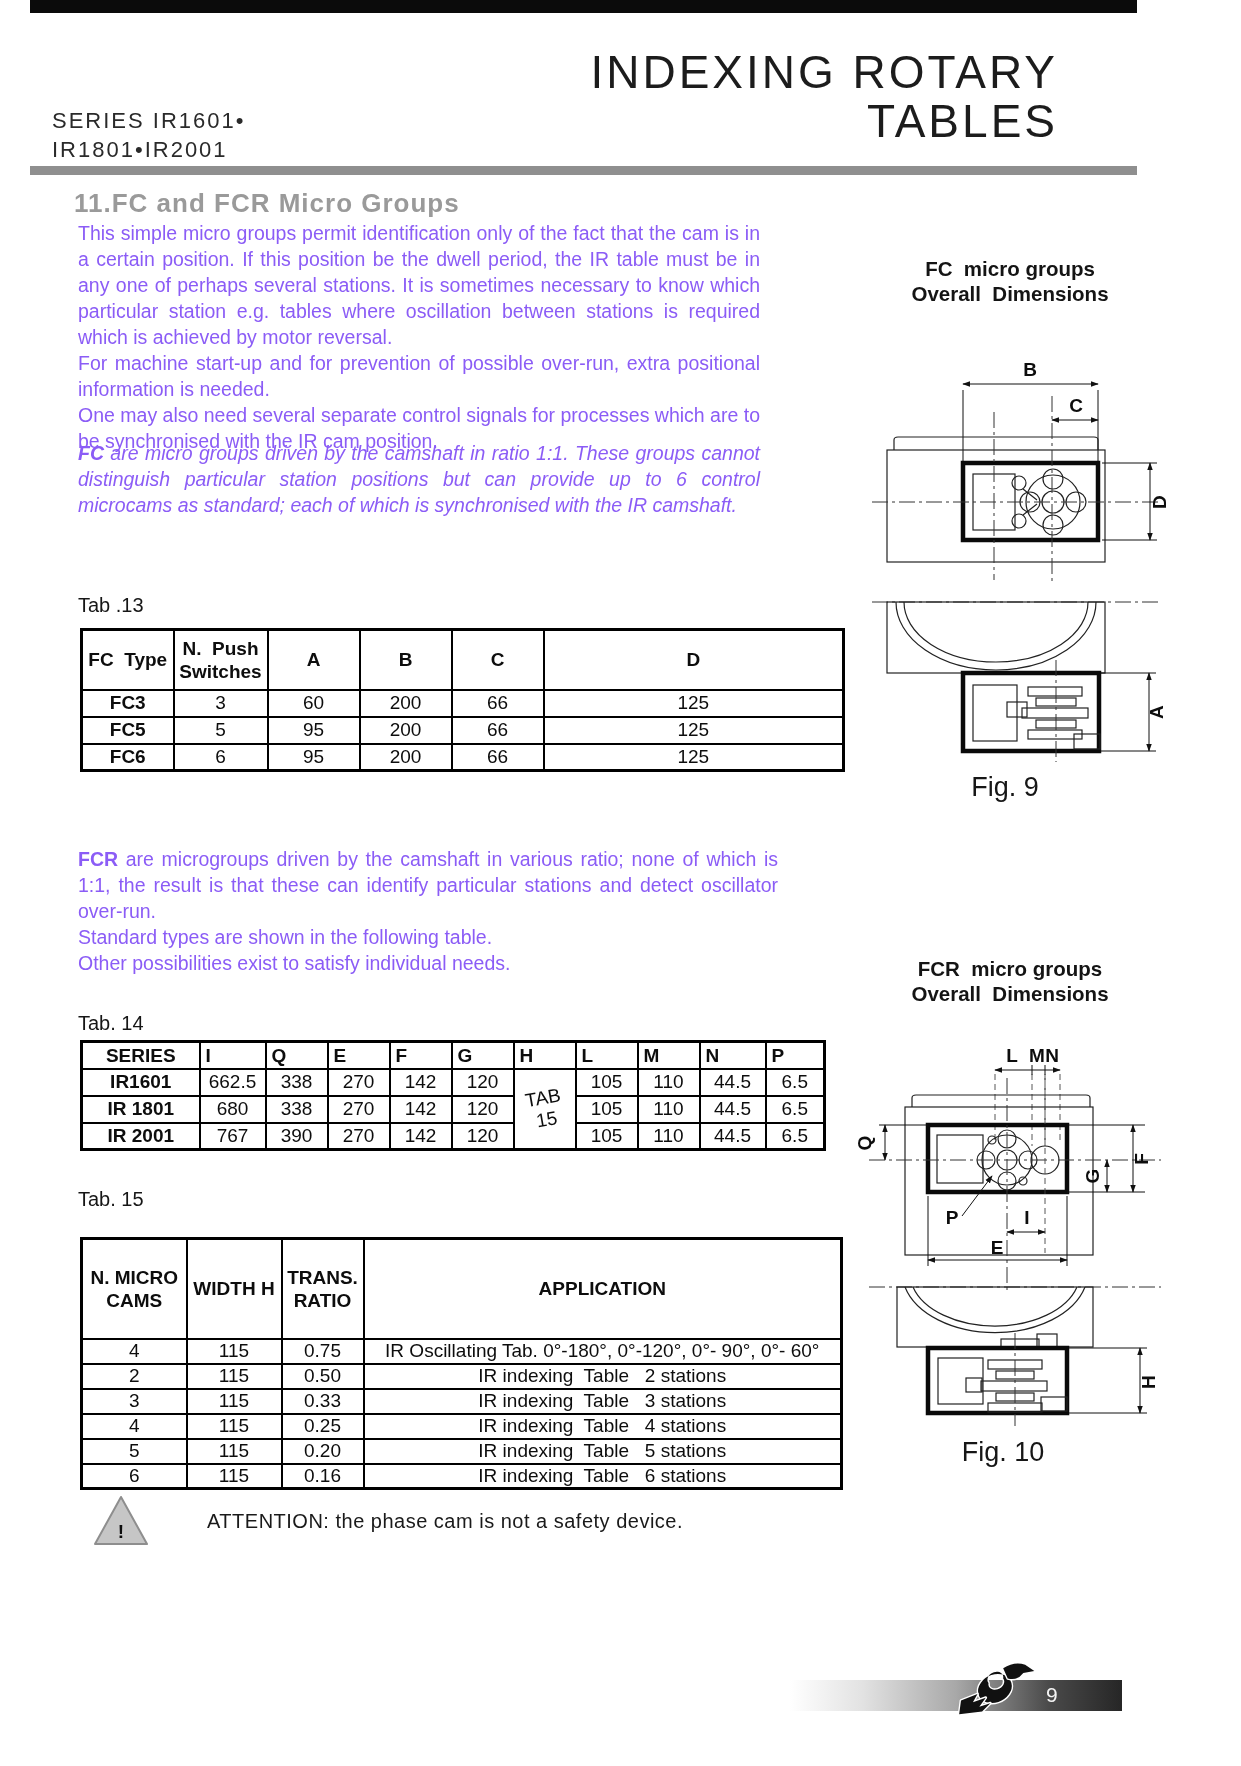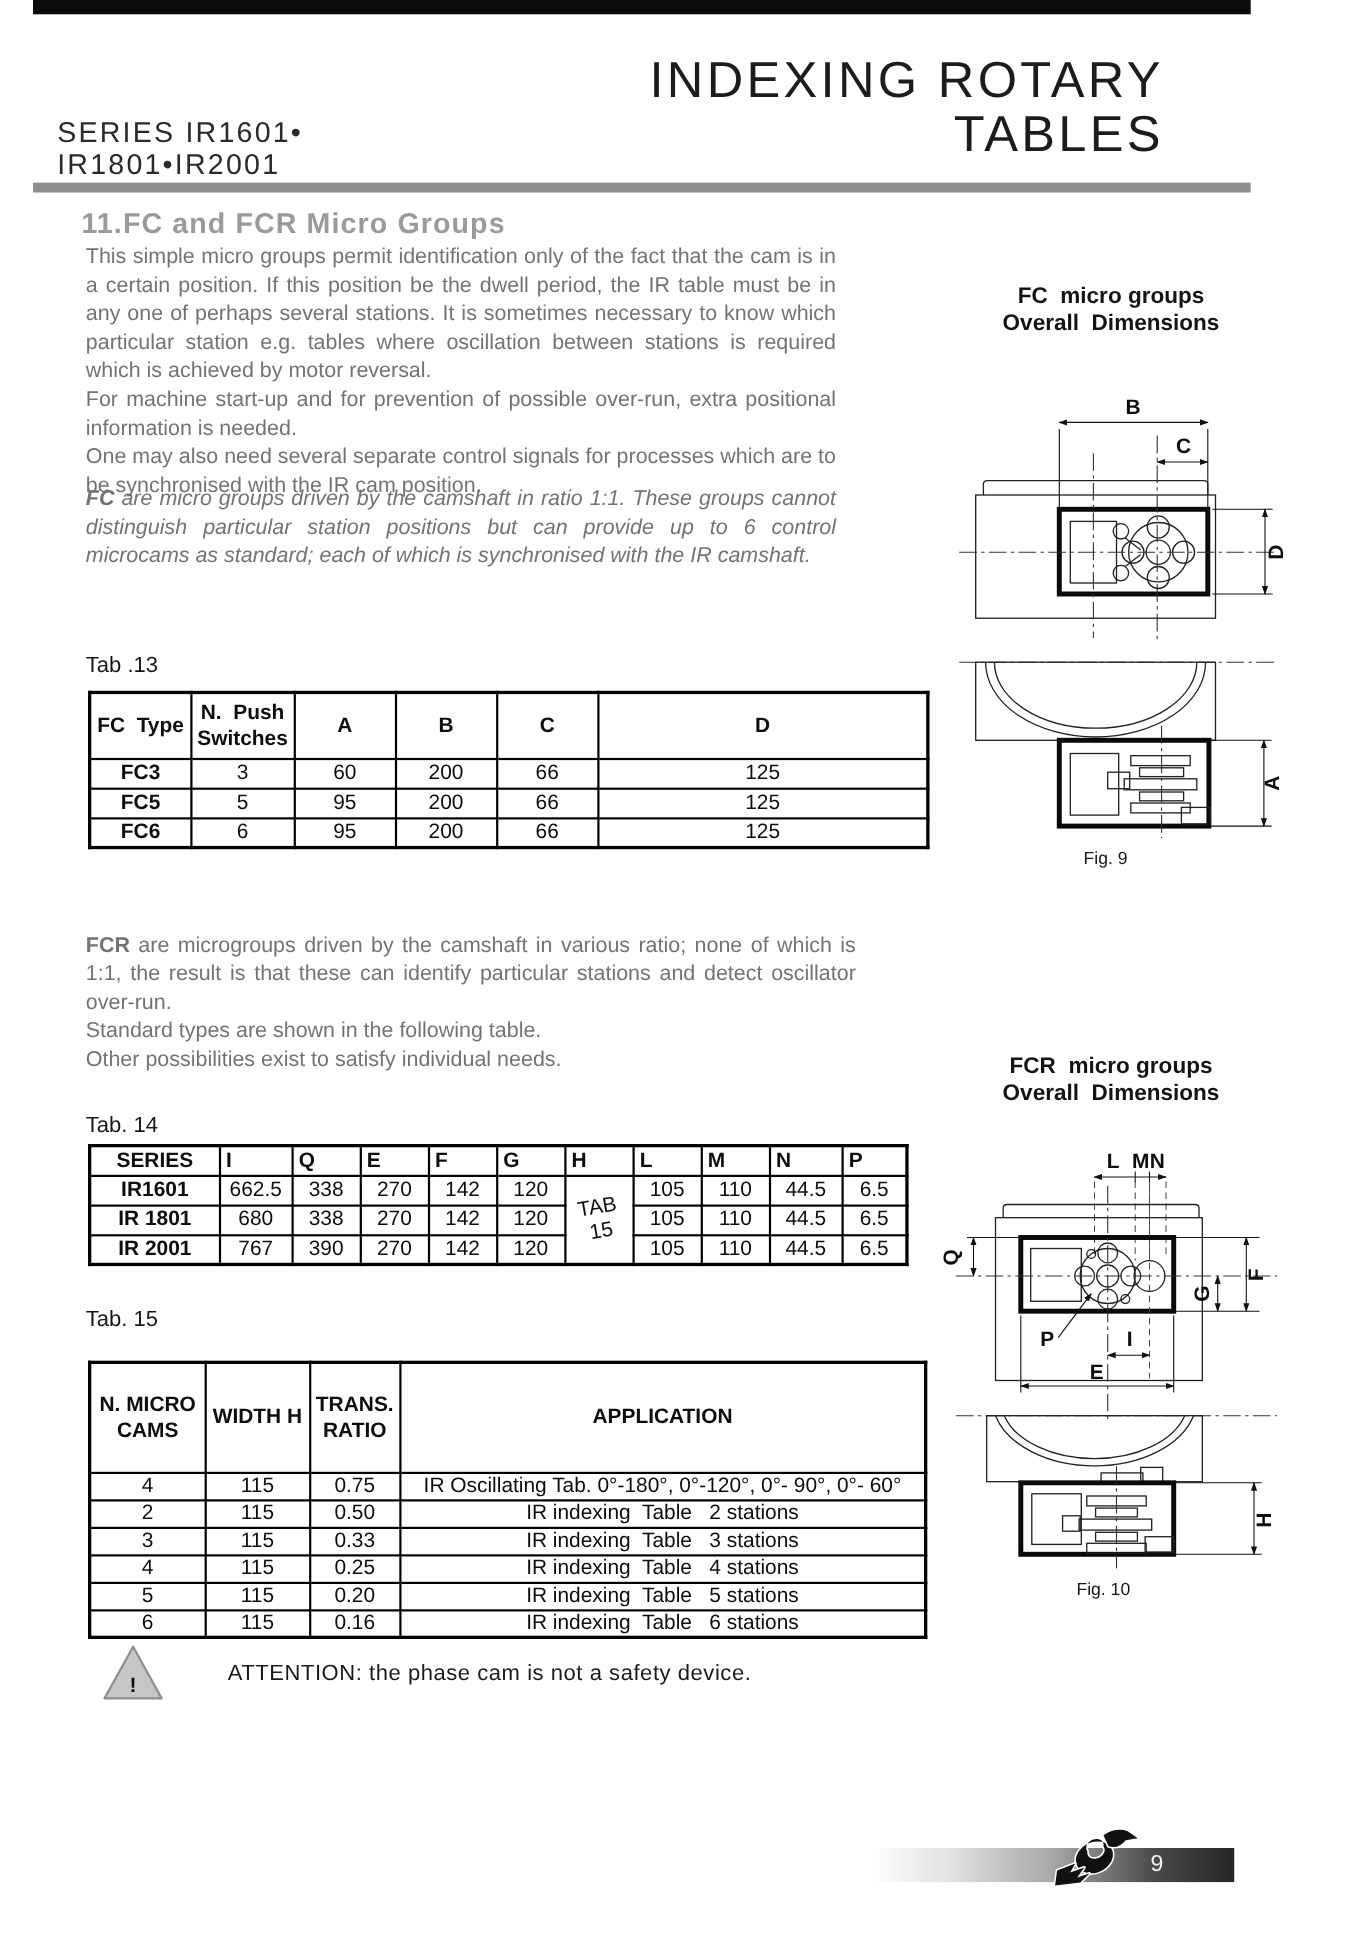--- a/index.html
+++ b/index.html
@@ -4,26 +4,26 @@
 <style>
   html,body{margin:0;padding:0;background:#fff;}
   .page{position:relative;width:1241px;height:1766px;background:#fff;overflow:hidden;
         font-family:"Liberation Sans",sans-serif;color:#151515;}
   .abs{position:absolute;}
 
   
   .topbar{left:30px;top:0;width:1107px;height:13px;background:#0b0b0b;}
   .brand-title{right:183px;top:48px;text-align:right;font-size:46px;line-height:49px;
                letter-spacing:3px;color:#1c1c1c;white-space:nowrap;}
-  .series{left:52px;top:106px;font-size:26px;line-height:29px;letter-spacing:2px;color:#2a2a2a;}
+  .series{left:52px;top:106px;font-size:22px;line-height:29px;letter-spacing:2px;color:#2a2a2a;}
   .header-rule{left:30px;top:166px;width:1107px;height:9px;background:#8f8f8f;}
   .section-heading{left:74px;top:188px;font-size:26px;font-weight:bold;color:#9a9a9a;letter-spacing:1px;}
 
   
-  .para{font-size:19.5px;line-height:26px;text-align:justify;color:#737373;}
+  .para{font-size:19.5px;line-height:26px;text-align:justify;color:#8b5cf6;}
   .para p{margin:0;}
   .intro{left:78px;top:220px;width:682px;}
   .fc-para{left:78px;top:440px;width:682px;font-style:italic;}
   .fcr-para{left:78px;top:846px;width:700px;}
   .tab-label{font-size:20px;color:#161616;}
 
   
   table.t{border-collapse:collapse;table-layout:fixed;font-size:19px;color:#0d0d0d;
           border:3px solid #000;}
   table.t th,table.t td{border:2px solid #000;padding:0 3px;text-align:center;
@@ -37,21 +37,21 @@
   #tab14 thead th.ctr{text-align:center;padding-left:3px;}
   #tab14 td.merged{white-space:normal;line-height:22px;transform:rotate(-10deg);font-size:19px;}
   #tab15 thead tr{height:100px;}
   #tab15 tbody tr{height:25px;}
 
   
   .attention-text{left:172px;top:1510px;font-size:20px;letter-spacing:0.5px;color:#1a1a1a;margin-left:35px;}
 
   
   .fig-title{width:300px;text-align:center;font-weight:bold;font-size:20.5px;line-height:25px;color:#141414;}
-  .fig-caption{width:130px;text-align:center;font-size:16px;color:#161616;}
+  .fig-caption{width:130px;text-align:center;font-size:27px;color:#161616;}
   svg .ln{stroke:#222;stroke-width:1.2;fill:none;}
   svg .bold{stroke:#0a0a0a;stroke-width:4.5;fill:none;}
   svg .dim{stroke:#111;stroke-width:1;fill:none;}
   svg .cl{stroke:#333;stroke-width:1;fill:none;stroke-dasharray:16 4 3 4;}
   svg .dsh{stroke:#444;stroke-width:0.9;fill:none;stroke-dasharray:6 4;}
   svg text{font-family:"Liberation Sans",sans-serif;font-weight:bold;font-size:19px;fill:#0d0d0d;}
 
   
   .footer-bar{left:790px;top:1680px;width:332px;height:31px;
       background:linear-gradient(to right,#ffffff 0%,#e2e2e2 22%,#a8a8a8 50%,#4a4a4a 78%,#262626 100%);}

